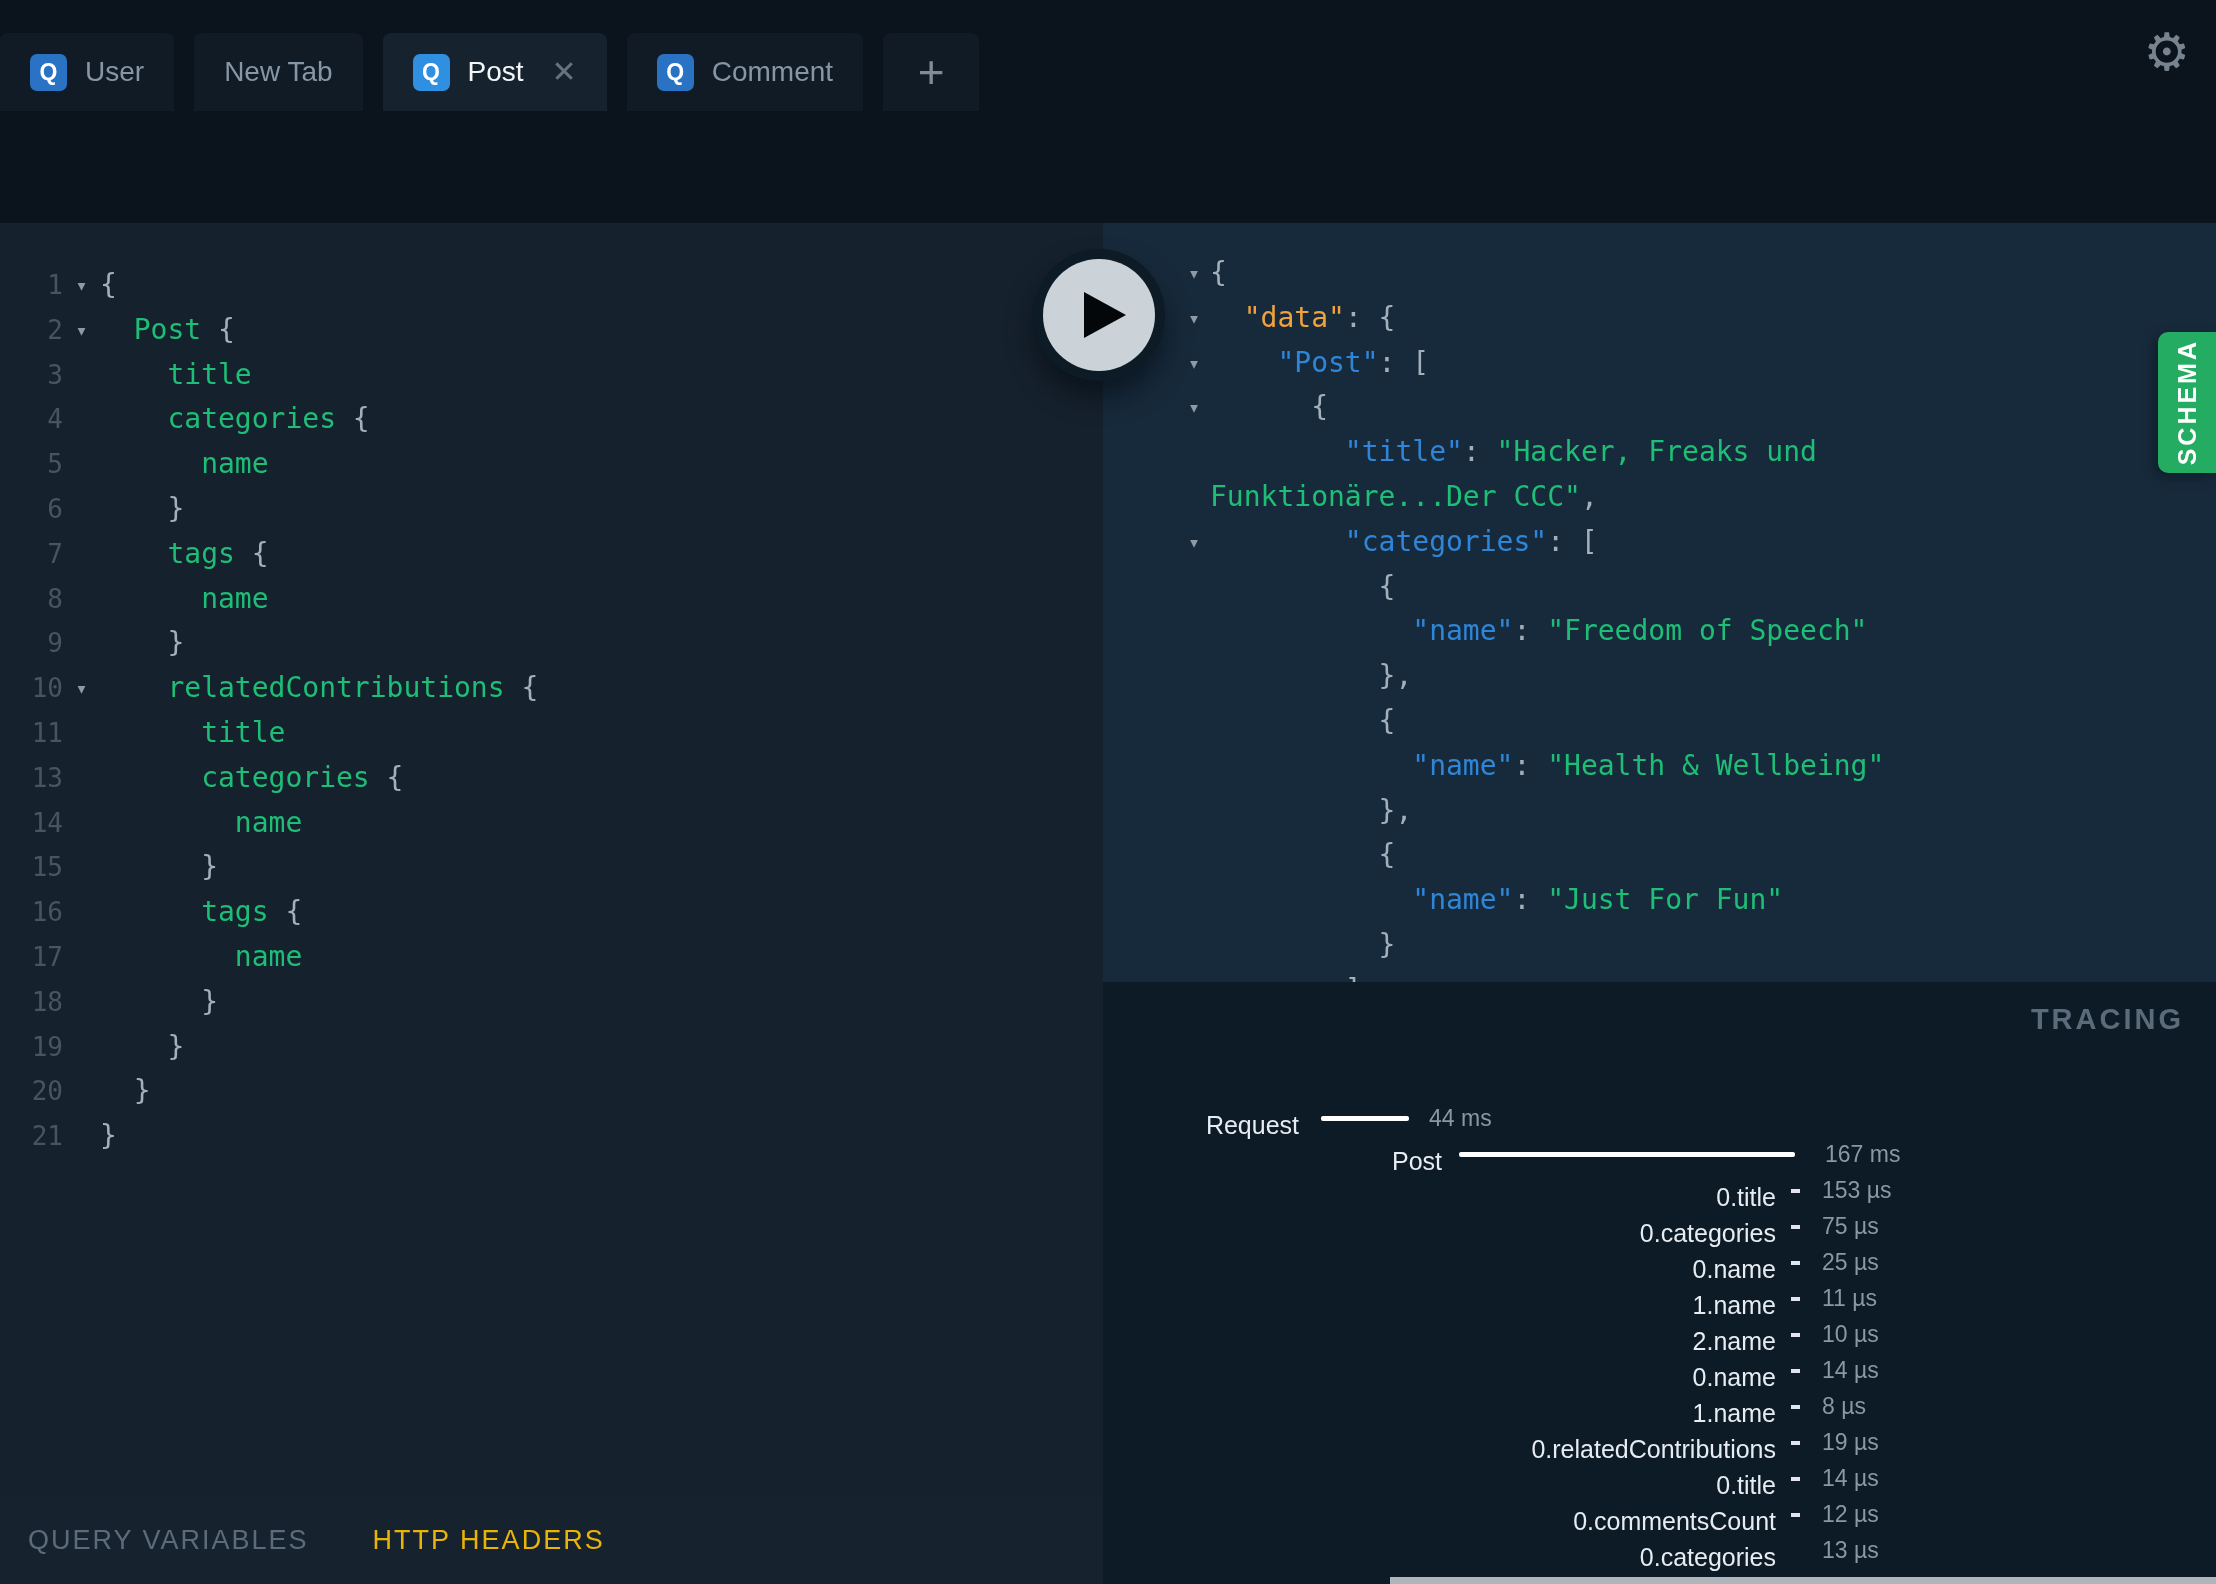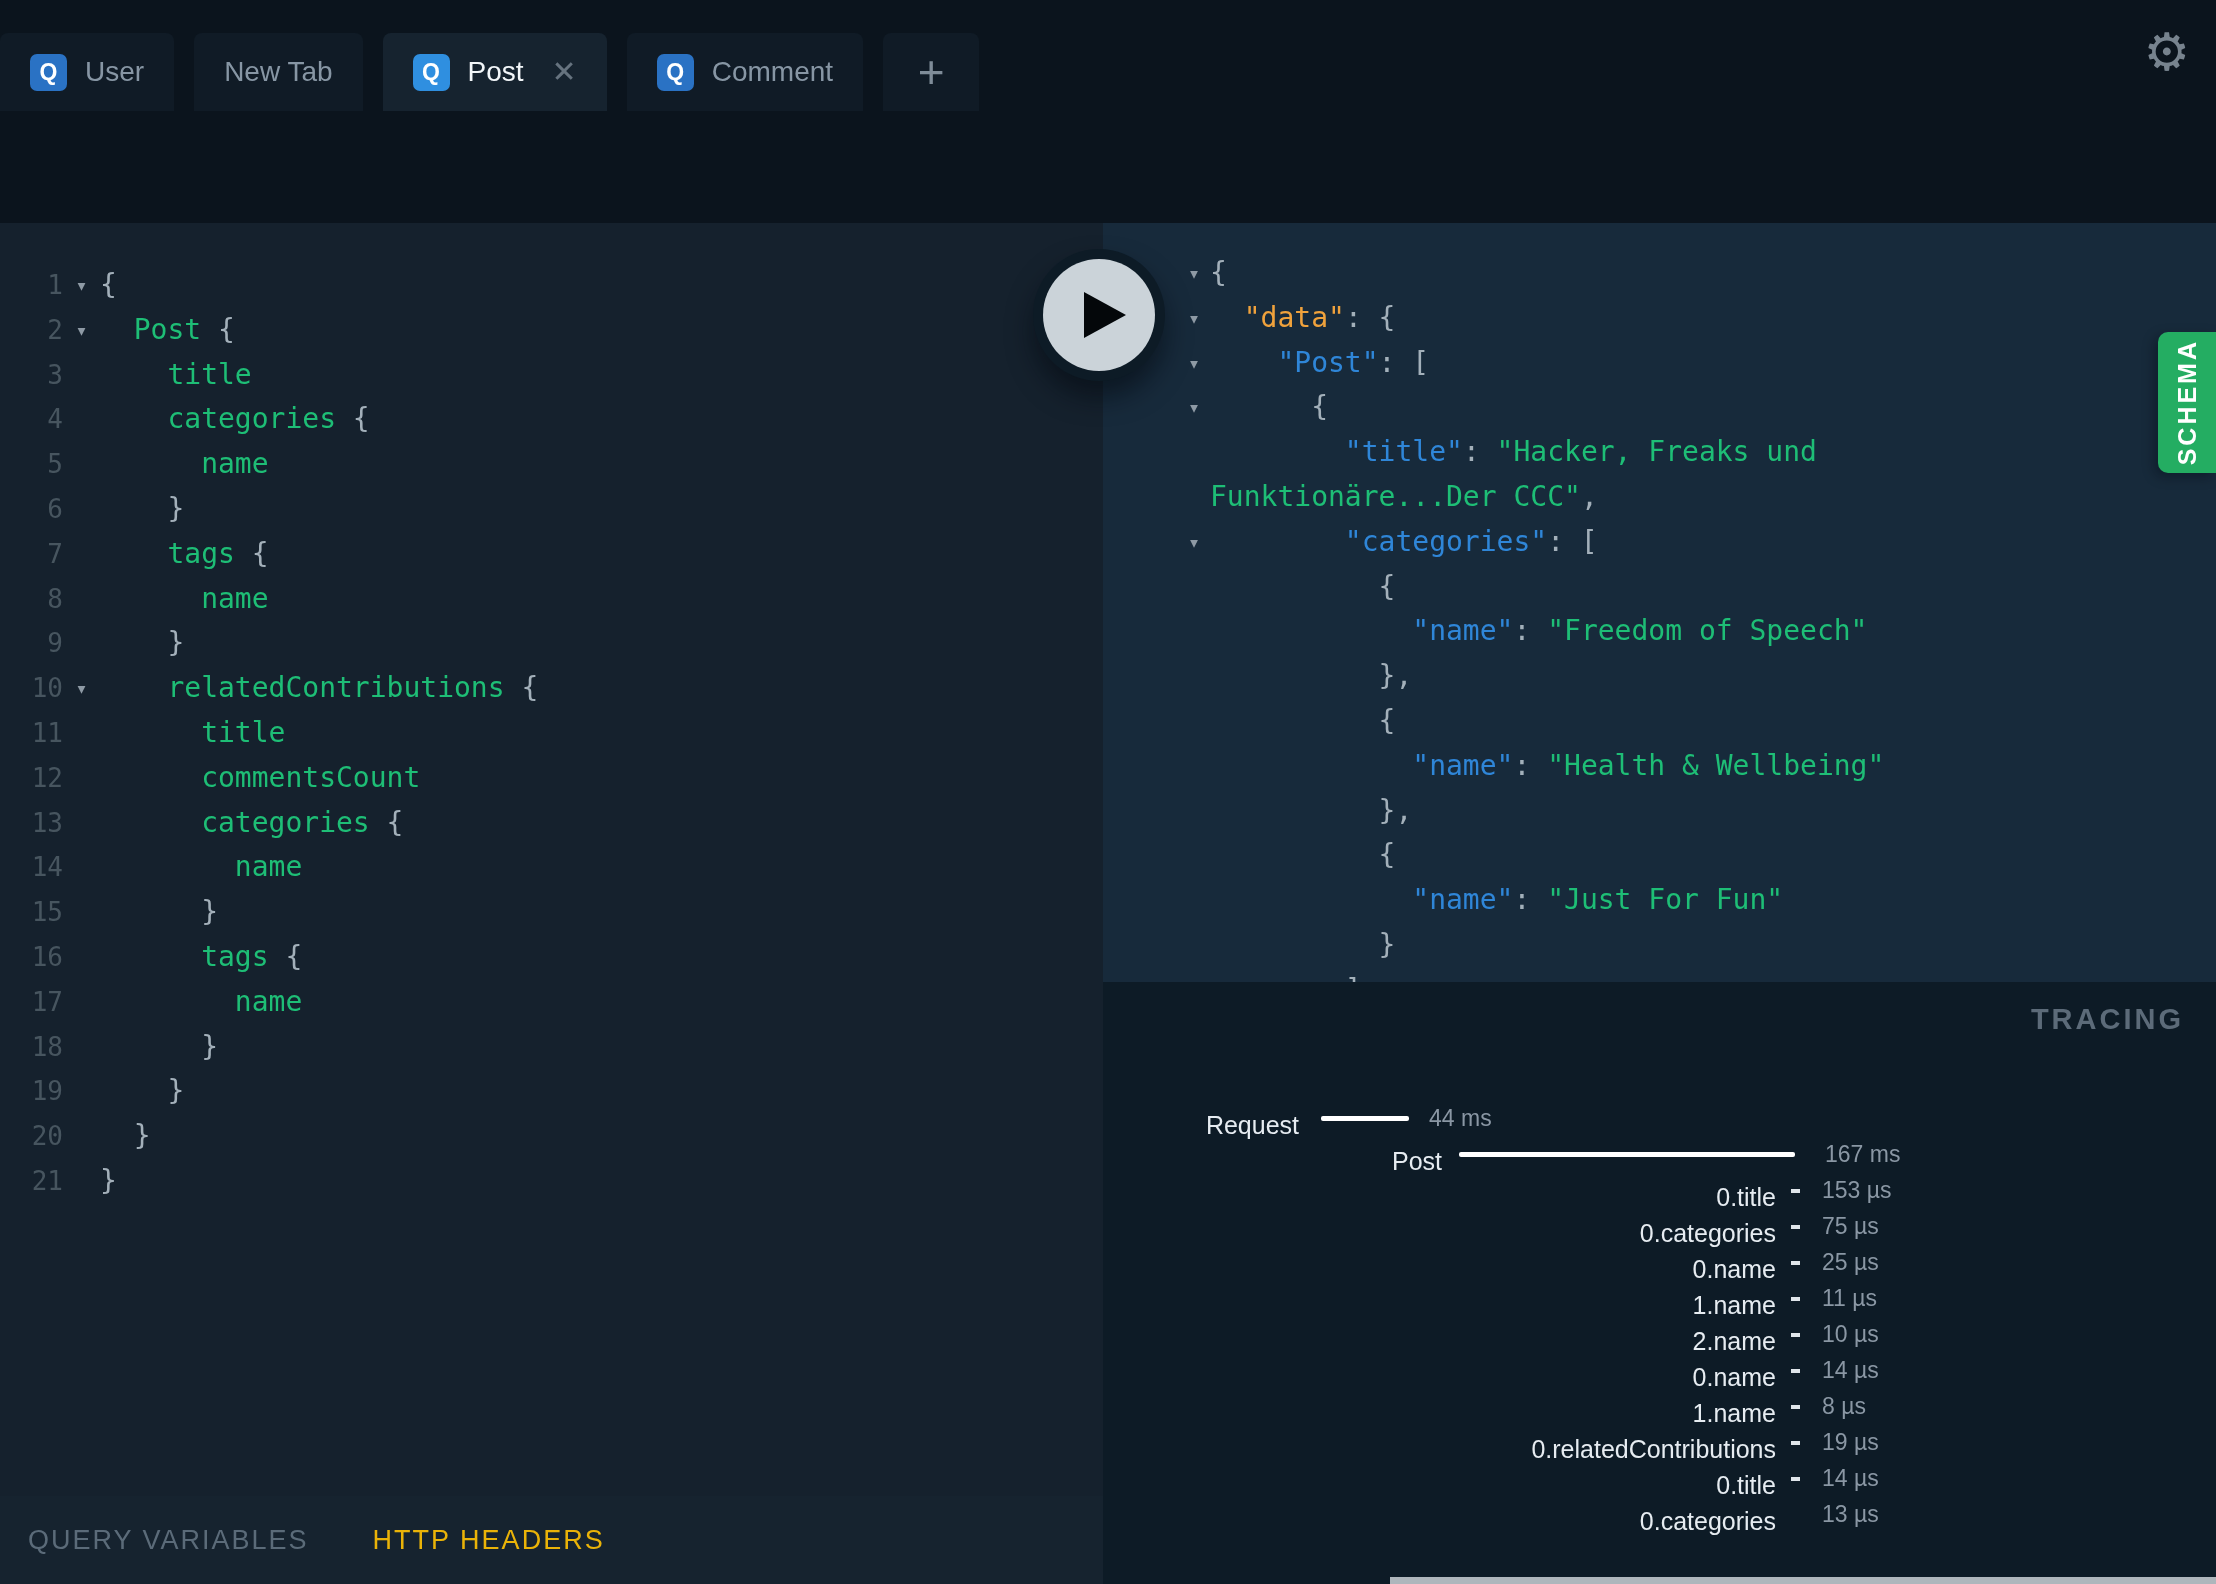--- a/index.html
+++ b/index.html
@@ -185,25 +185,20 @@
           </div>
           <div class="eline">
             <span class="lnum">10</span>
             <span class="fold">▾</span>
             <span class="ecode">    <span class="g">relatedContributions</span><span class="p"> {</span></span>
           </div>
           <div class="eline">
             <span class="lnum">11</span>
             <span class="fold"></span>
             <span class="ecode">      <span class="g">title</span></span>
-          </div>
-          <div class="eline">
-            <span class="lnum">12</span>
-            <span class="fold"></span>
-            <span class="ecode">      <span class="g">commentsCount</span></span>
           </div>
           <div class="eline">
             <span class="lnum">13</span>
             <span class="fold"></span>
             <span class="ecode">      <span class="g">categories</span><span class="p"> {</span></span>
           </div>
           <div class="eline">
             <span class="lnum">14</span>
             <span class="fold"></span>
             <span class="ecode">        <span class="g">name</span></span>
@@ -322,20 +317,25 @@
               <span class="tlab" style="width: 673px;">0.relatedContributions</span>
               <span class="tdash"></span>
               <span class="ttime" style="left: 719px;">19 µs</span>
             </div>
             <div class="trow">
               <span class="tlab" style="width: 673px;">0.title</span>
               <span class="tdash"></span>
               <span class="ttime" style="left: 719px;">14 µs</span>
             </div>
             <div class="trow">
+              <span class="tlab" style="width: 673px;">0.commentsCount</span>
+              <span class="tdash"></span>
+              <span class="ttime" style="left: 719px;">12 µs</span>
+            </div>
+            <div class="trow">
               <span class="tlab" style="width: 673px;">0.categories</span>
               <span class="ttime" style="left: 719px;">13 µs</span>
             </div>
           </div>
         <div class="hscroll"></div>
       </div>
     </div>
 
     <div class="play">
       <div class="play-inner">

